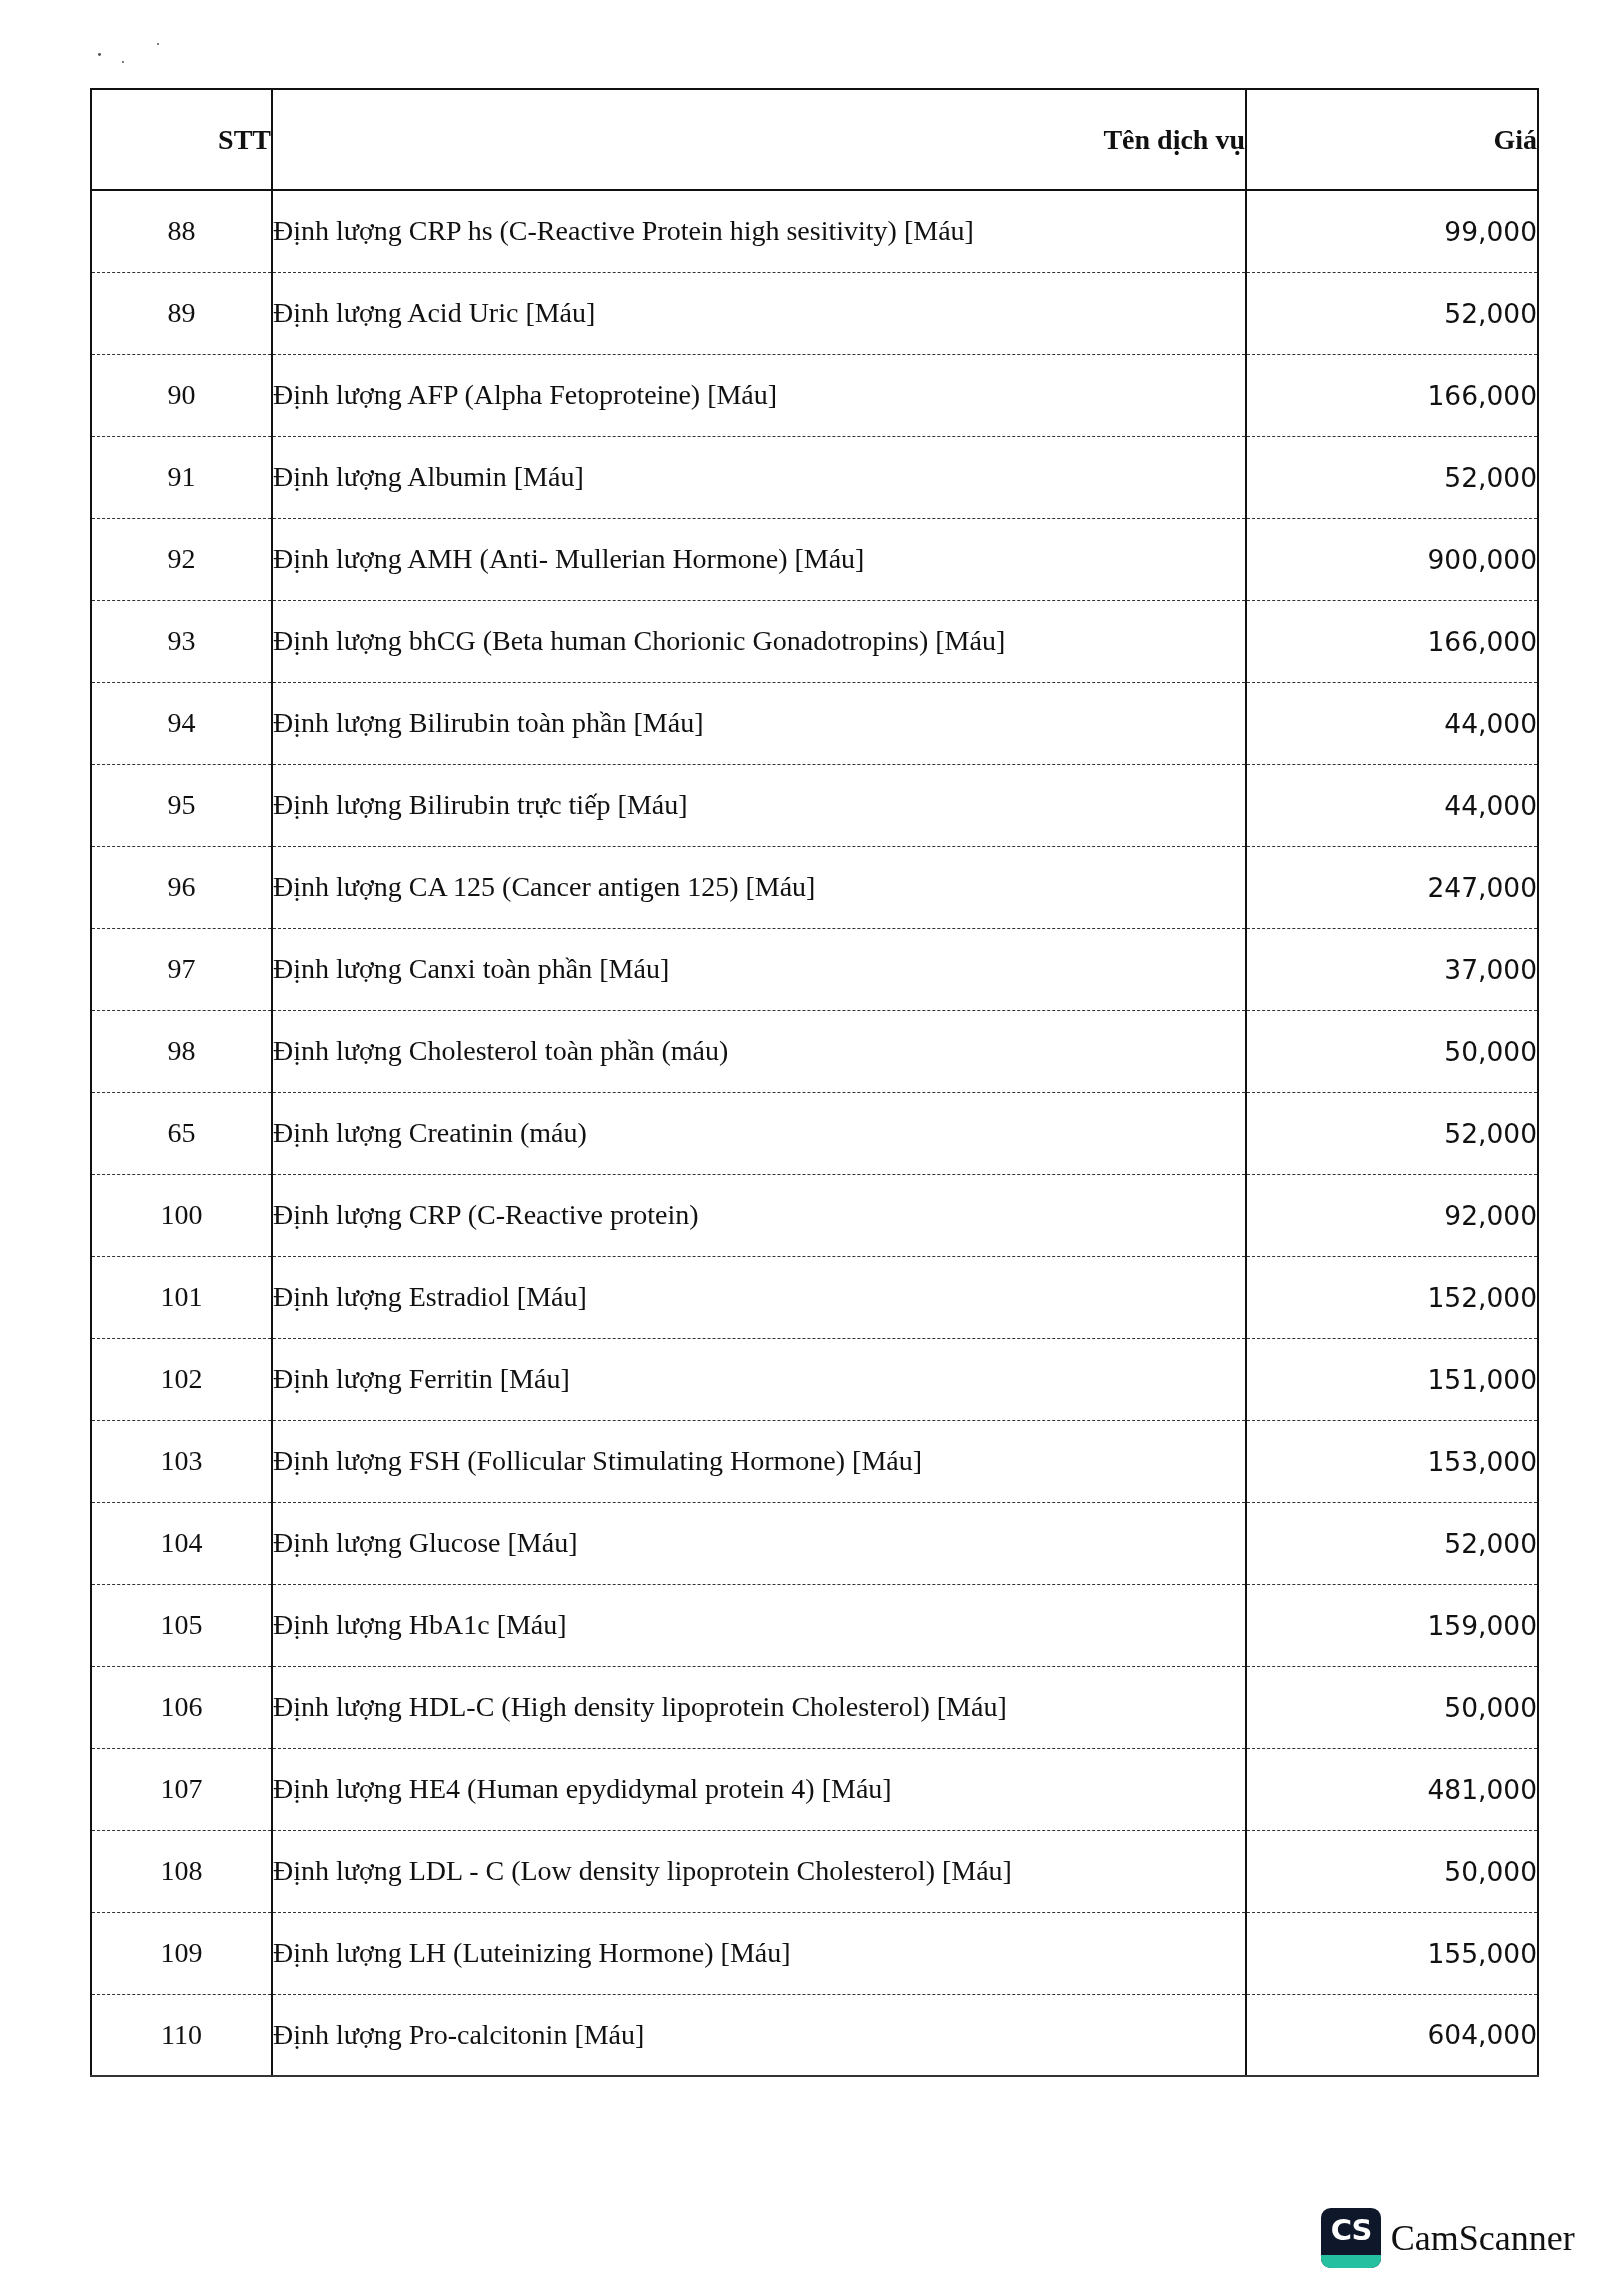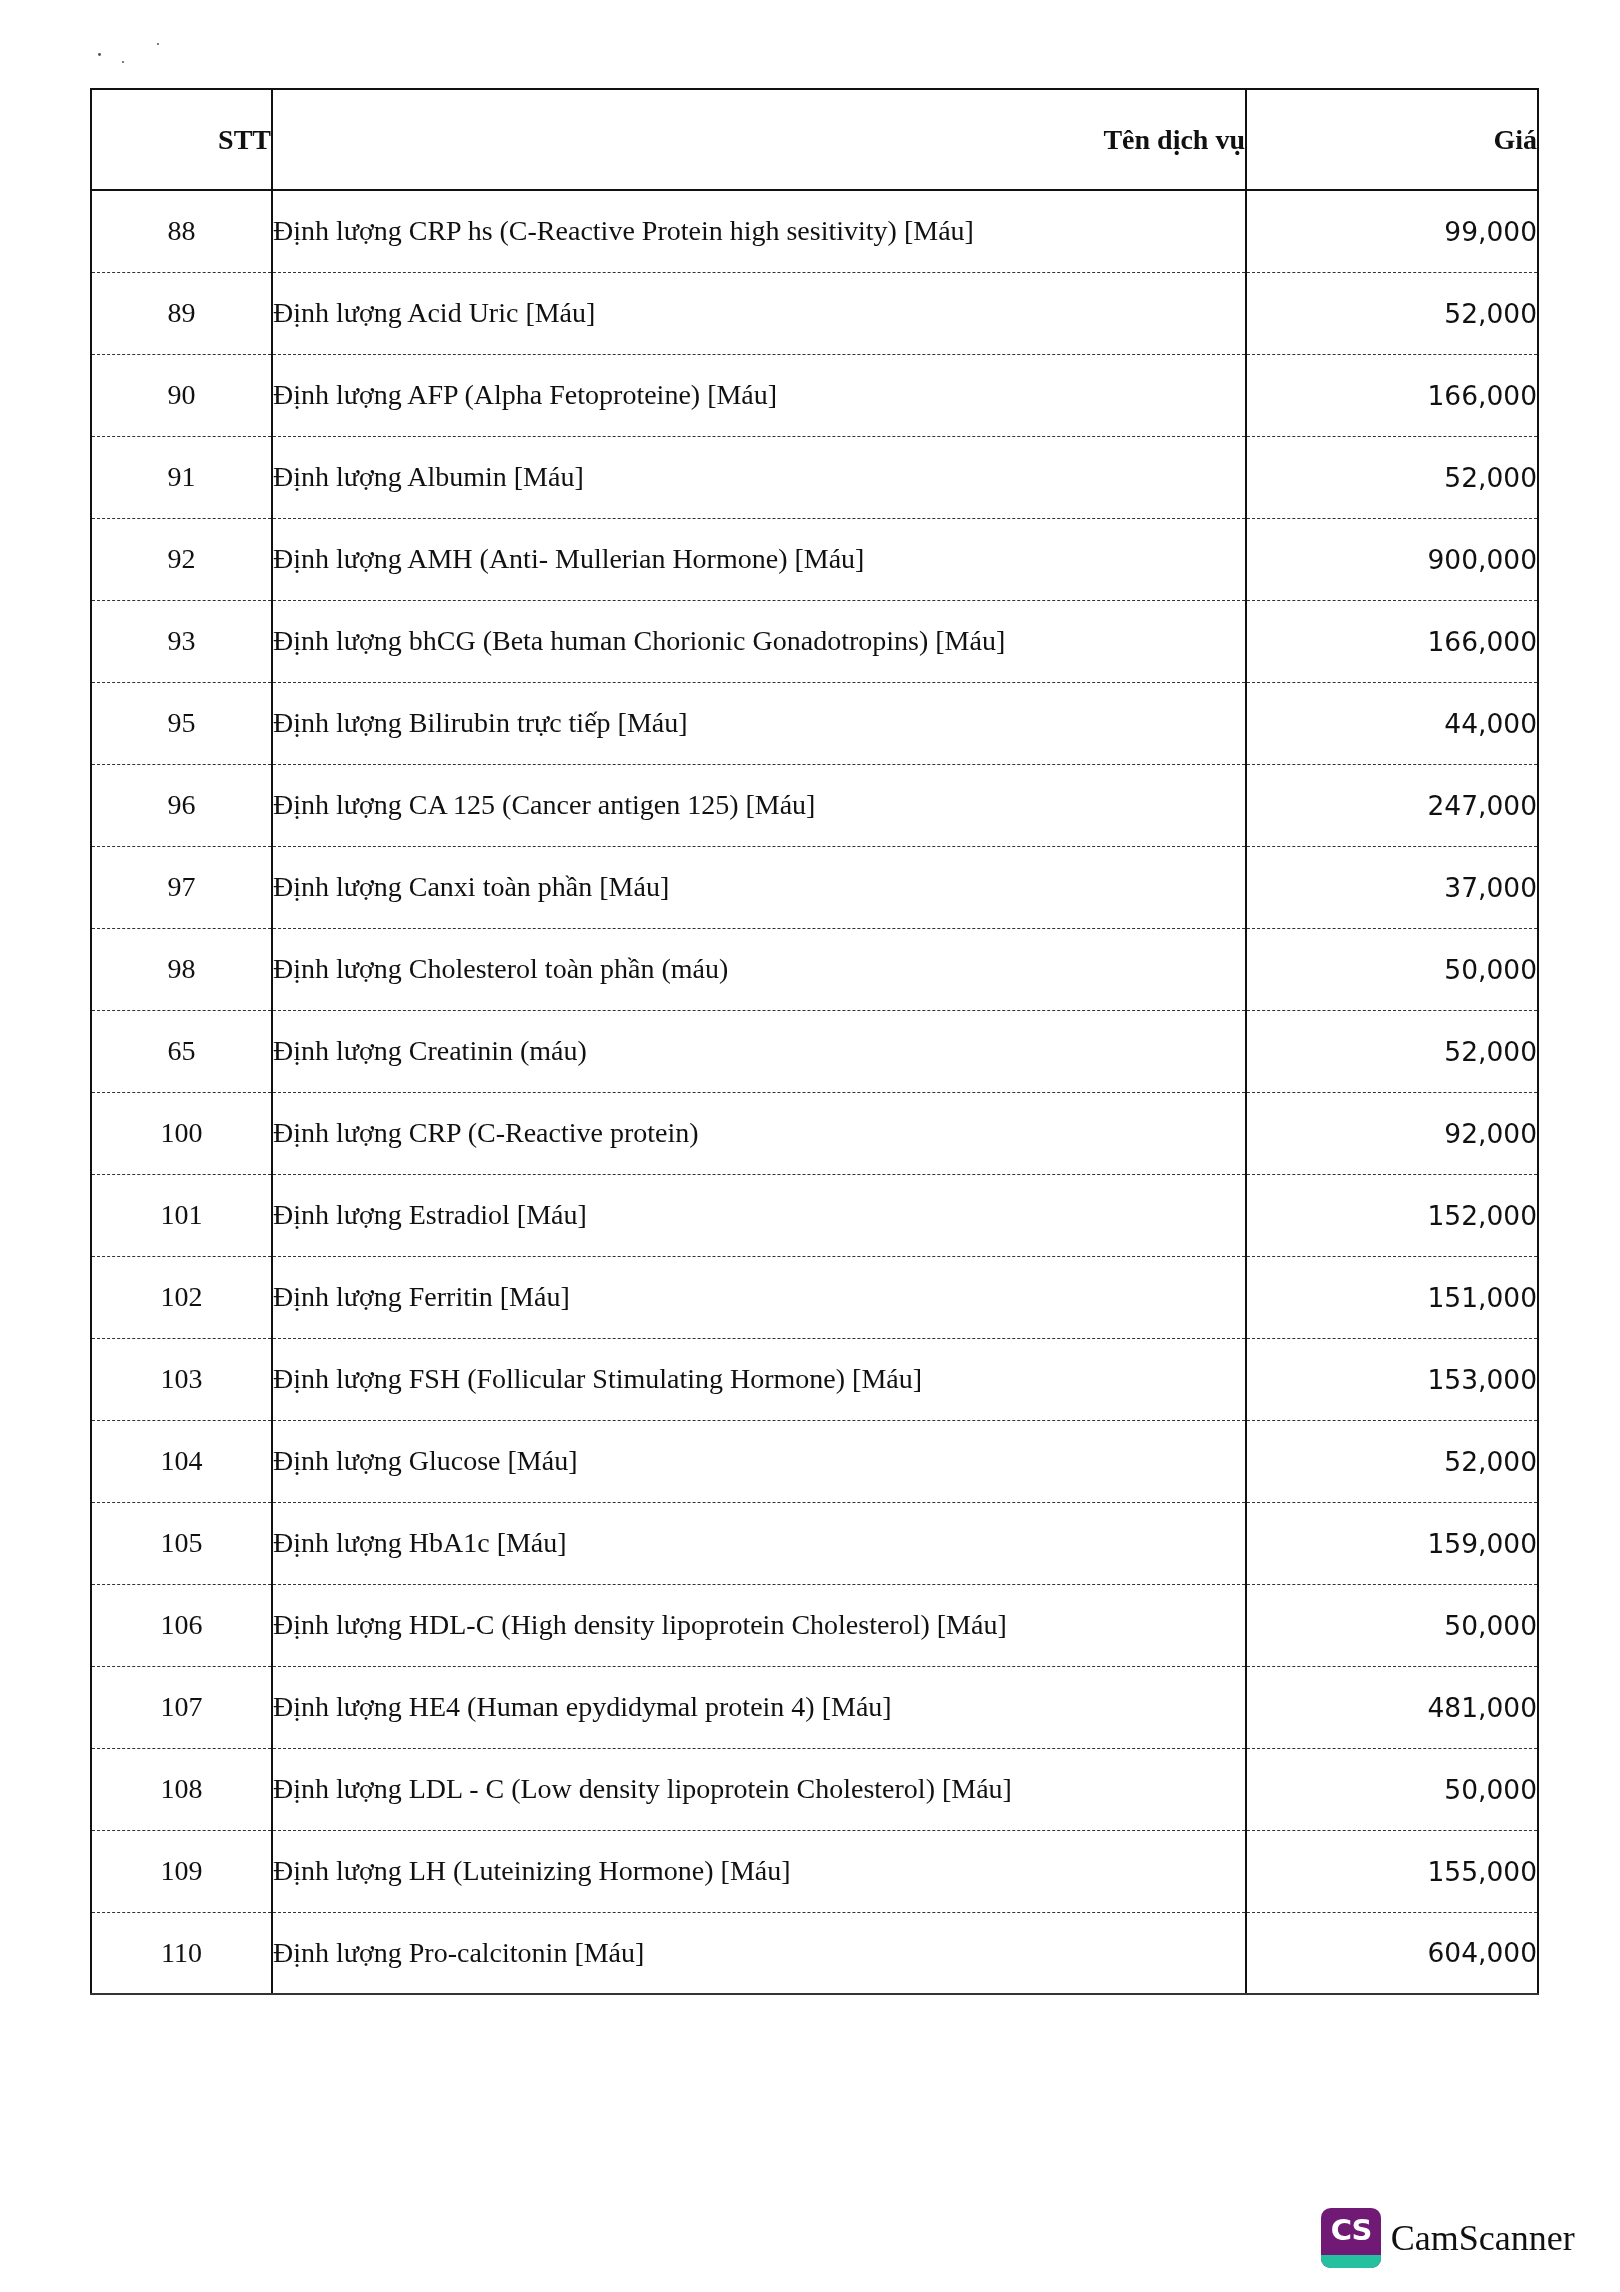--- a/index.html
+++ b/index.html
@@ -29,21 +29,21 @@
   tbody tr:last-child td { border-bottom:2px solid #333;margin-left:48px; }
   td.stt { text-align:center; }
   td.name { padding-left:13.7px; white-space:nowrap; }
   td.price-cell {
     text-align:right; padding-right:35px;
     font-family:"DejaVu Sans", sans-serif; font-size:26.5px;
   }
   .cs-logo { position:absolute; left:1321px; top:2208px; display:flex; align-items:center; }
   .cs-badge {
     width:60px; height:60px; border-radius:9.8px; overflow:hidden; position:relative;
-    background:#701a75; display:flex; align-items:flex-start; justify-content:center;
+    background:#0f172a; display:flex; align-items:flex-start; justify-content:center;
   }
   .cs-badge .cs-text { color:#fff; font-family:"DejaVu Sans", sans-serif; font-weight:bold; font-size:29px; line-height:45px; letter-spacing:-1px; }
   .cs-badge .cs-bar { position:absolute; left:0; bottom:0; width:100%; height:12.7px; background:#24c0a0; }
   .cs-name { margin-left:9.8px; font-family:"Liberation Serif", serif; font-size:36px; color:#111; }
 </style>
 </head>
 <body>
 
 <div class="specks">
   <span class="speck" style="left:4.9px;top:13.7px"></span>
@@ -87,20 +87,25 @@
       </tr>
       <tr>
         <td class="stt">92</td>
         <td class="name">Định lượng AMH (Anti- Mullerian Hormone) [Máu]</td>
         <td class="price-cell">900,000</td>
       </tr>
       <tr>
         <td class="stt">93</td>
         <td class="name">Định lượng bhCG (Beta human Chorionic Gonadotropins) [Máu]</td>
         <td class="price-cell">166,000</td>
+      </tr>
+      <tr>
+        <td class="stt">94</td>
+        <td class="name">Định lượng Bilirubin toàn phần [Máu]</td>
+        <td class="price-cell">44,000</td>
       </tr>
       <tr>
         <td class="stt">95</td>
         <td class="name">Định lượng Bilirubin trực tiếp [Máu]</td>
         <td class="price-cell">44,000</td>
       </tr>
       <tr>
         <td class="stt">96</td>
         <td class="name">Định lượng CA 125 (Cancer antigen 125) [Máu]</td>
         <td class="price-cell">247,000</td>

